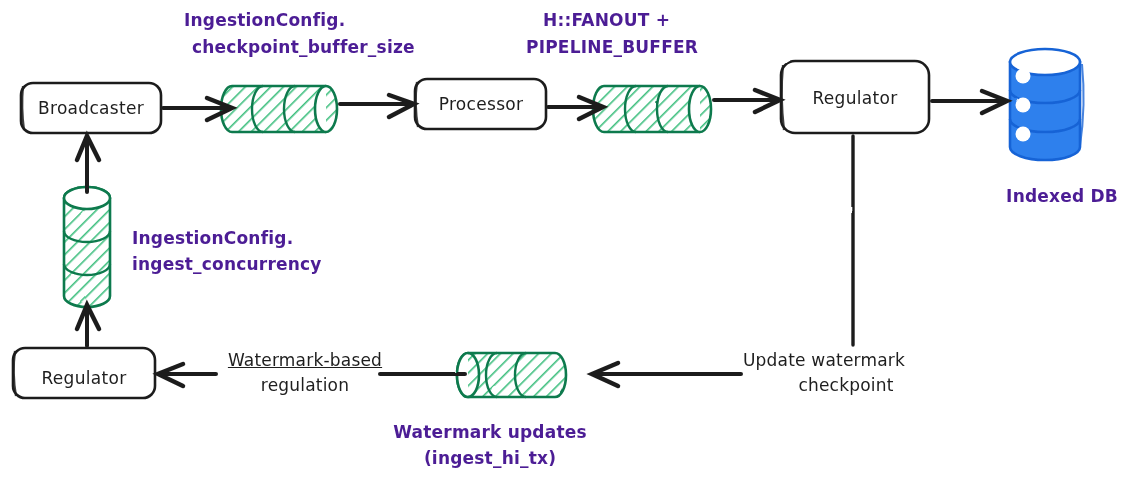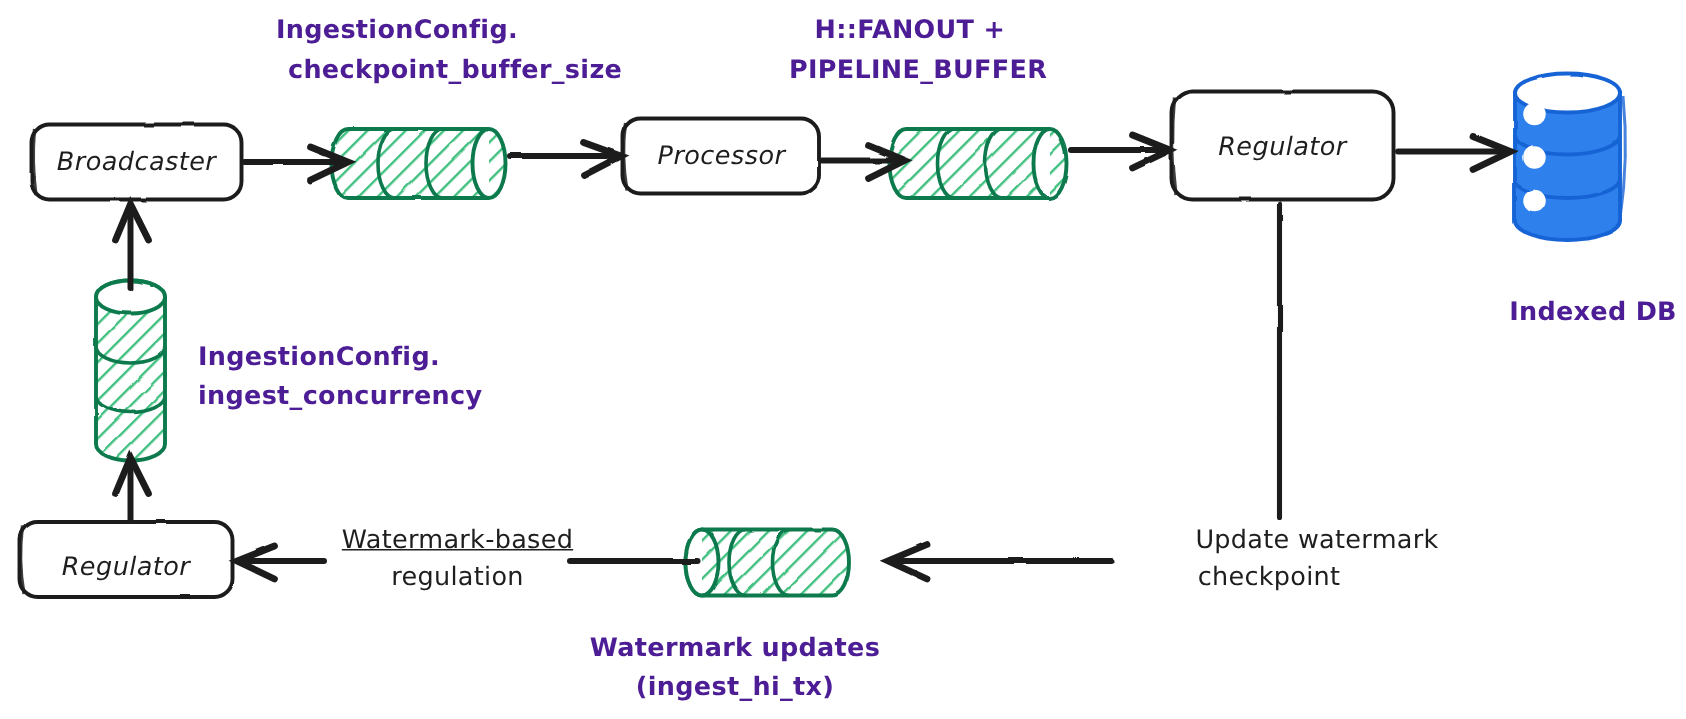--- a/index.html
+++ b/index.html
@@ -9,21 +9,20 @@
     overflow:hidden;
   }
   #stage{position:relative;width:1124px;height:479px;background:#fff;}
   #stage svg{position:absolute;left:0;top:0;}
   .lbl{position:absolute;white-space:pre;line-height:1.22;}
   .lbl-blue{color:#4c1d95;font-size:17px;font-weight:600;letter-spacing:.2px;}
   .lbl-black{color:#1e1e1e;font-size:17px;letter-spacing:.2px;}
   .node-text{
     position:absolute;color:#1e1e1e;font-size:17px;white-space:nowrap;
     letter-spacing:.3px;
-    font-style:italic;
   }
   .ctr{transform:translate(-50%,-50%);}
   .ctrx{transform:translateX(-50%);}
 </style>
 </head>
 <body>
 
 <div id="stage">
 
   <svg width="1124" height="479" viewBox="0 0 1124 479">
@@ -156,33 +155,33 @@
         <path d="M618 363 L592 374 L618 386" stroke-width="4.5"></path>
       </g>
     </g>
   </svg>
 
   <div class="node-text ctr" style="left:91px;top:108px;">Broadcaster</div>
   <div class="node-text ctr" style="left:481px;top:104px;">Processor</div>
   <div class="node-text ctr" style="left:855px;top:98px;">Regulator</div>
   <div class="node-text ctr" style="left:84px;top:378px;">Regulator</div>
 
-  <div class="lbl lbl-blue ctrx" style="left:1062px;top:186px;text-align:left;margin-top:12px;">Indexed DB</div>
+  <div class="lbl lbl-blue ctrx" style="left:1062px;top:186px;text-align:left;">Indexed DB</div>
 
   <div class="lbl lbl-blue" style="left:184px;top:10px;">IngestionConfig.</div>
   <div class="lbl lbl-blue" style="left:192px;top:37px;">checkpoint_buffer_size</div>
 
   <div class="lbl lbl-blue" style="left:543px;top:10px;">H::FANOUT +</div>
   <div class="lbl lbl-blue" style="left:511px;top:37px;margin-left:15px;">PIPELINE_BUFFER</div>
 
   <div class="lbl lbl-blue" style="left:132px;top:228px;">IngestionConfig.</div>
   <div class="lbl lbl-blue" style="left:132px;top:254px;">ingest_concurrency</div>
 
   <div class="lbl lbl-blue ctrx" style="left:490px;top:422px;text-align:center;">Watermark updates</div>
   <div class="lbl lbl-blue ctrx" style="left:490px;top:448px;text-align:center;">(ingest_hi_tx)</div>
 
   <div class="lbl lbl-black ctrx" style="left:305px;top:350px;text-align:center;text-decoration:underline;">Watermark-based</div>
   <div class="lbl lbl-black ctrx" style="left:305px;top:375px;text-align:center;">regulation</div>
 
-  <div class="lbl lbl-black ctrx" style="left:878px;top:350px;text-align:left;">Update watermark</div>
+  <div class="lbl lbl-black ctrx" style="left:824px;top:350px;text-align:left;">Update watermark</div>
   <div class="lbl lbl-black ctrx" style="left:846px;top:375px;text-align:center;">checkpoint</div>
 
 </div>
 
 </body></html>

